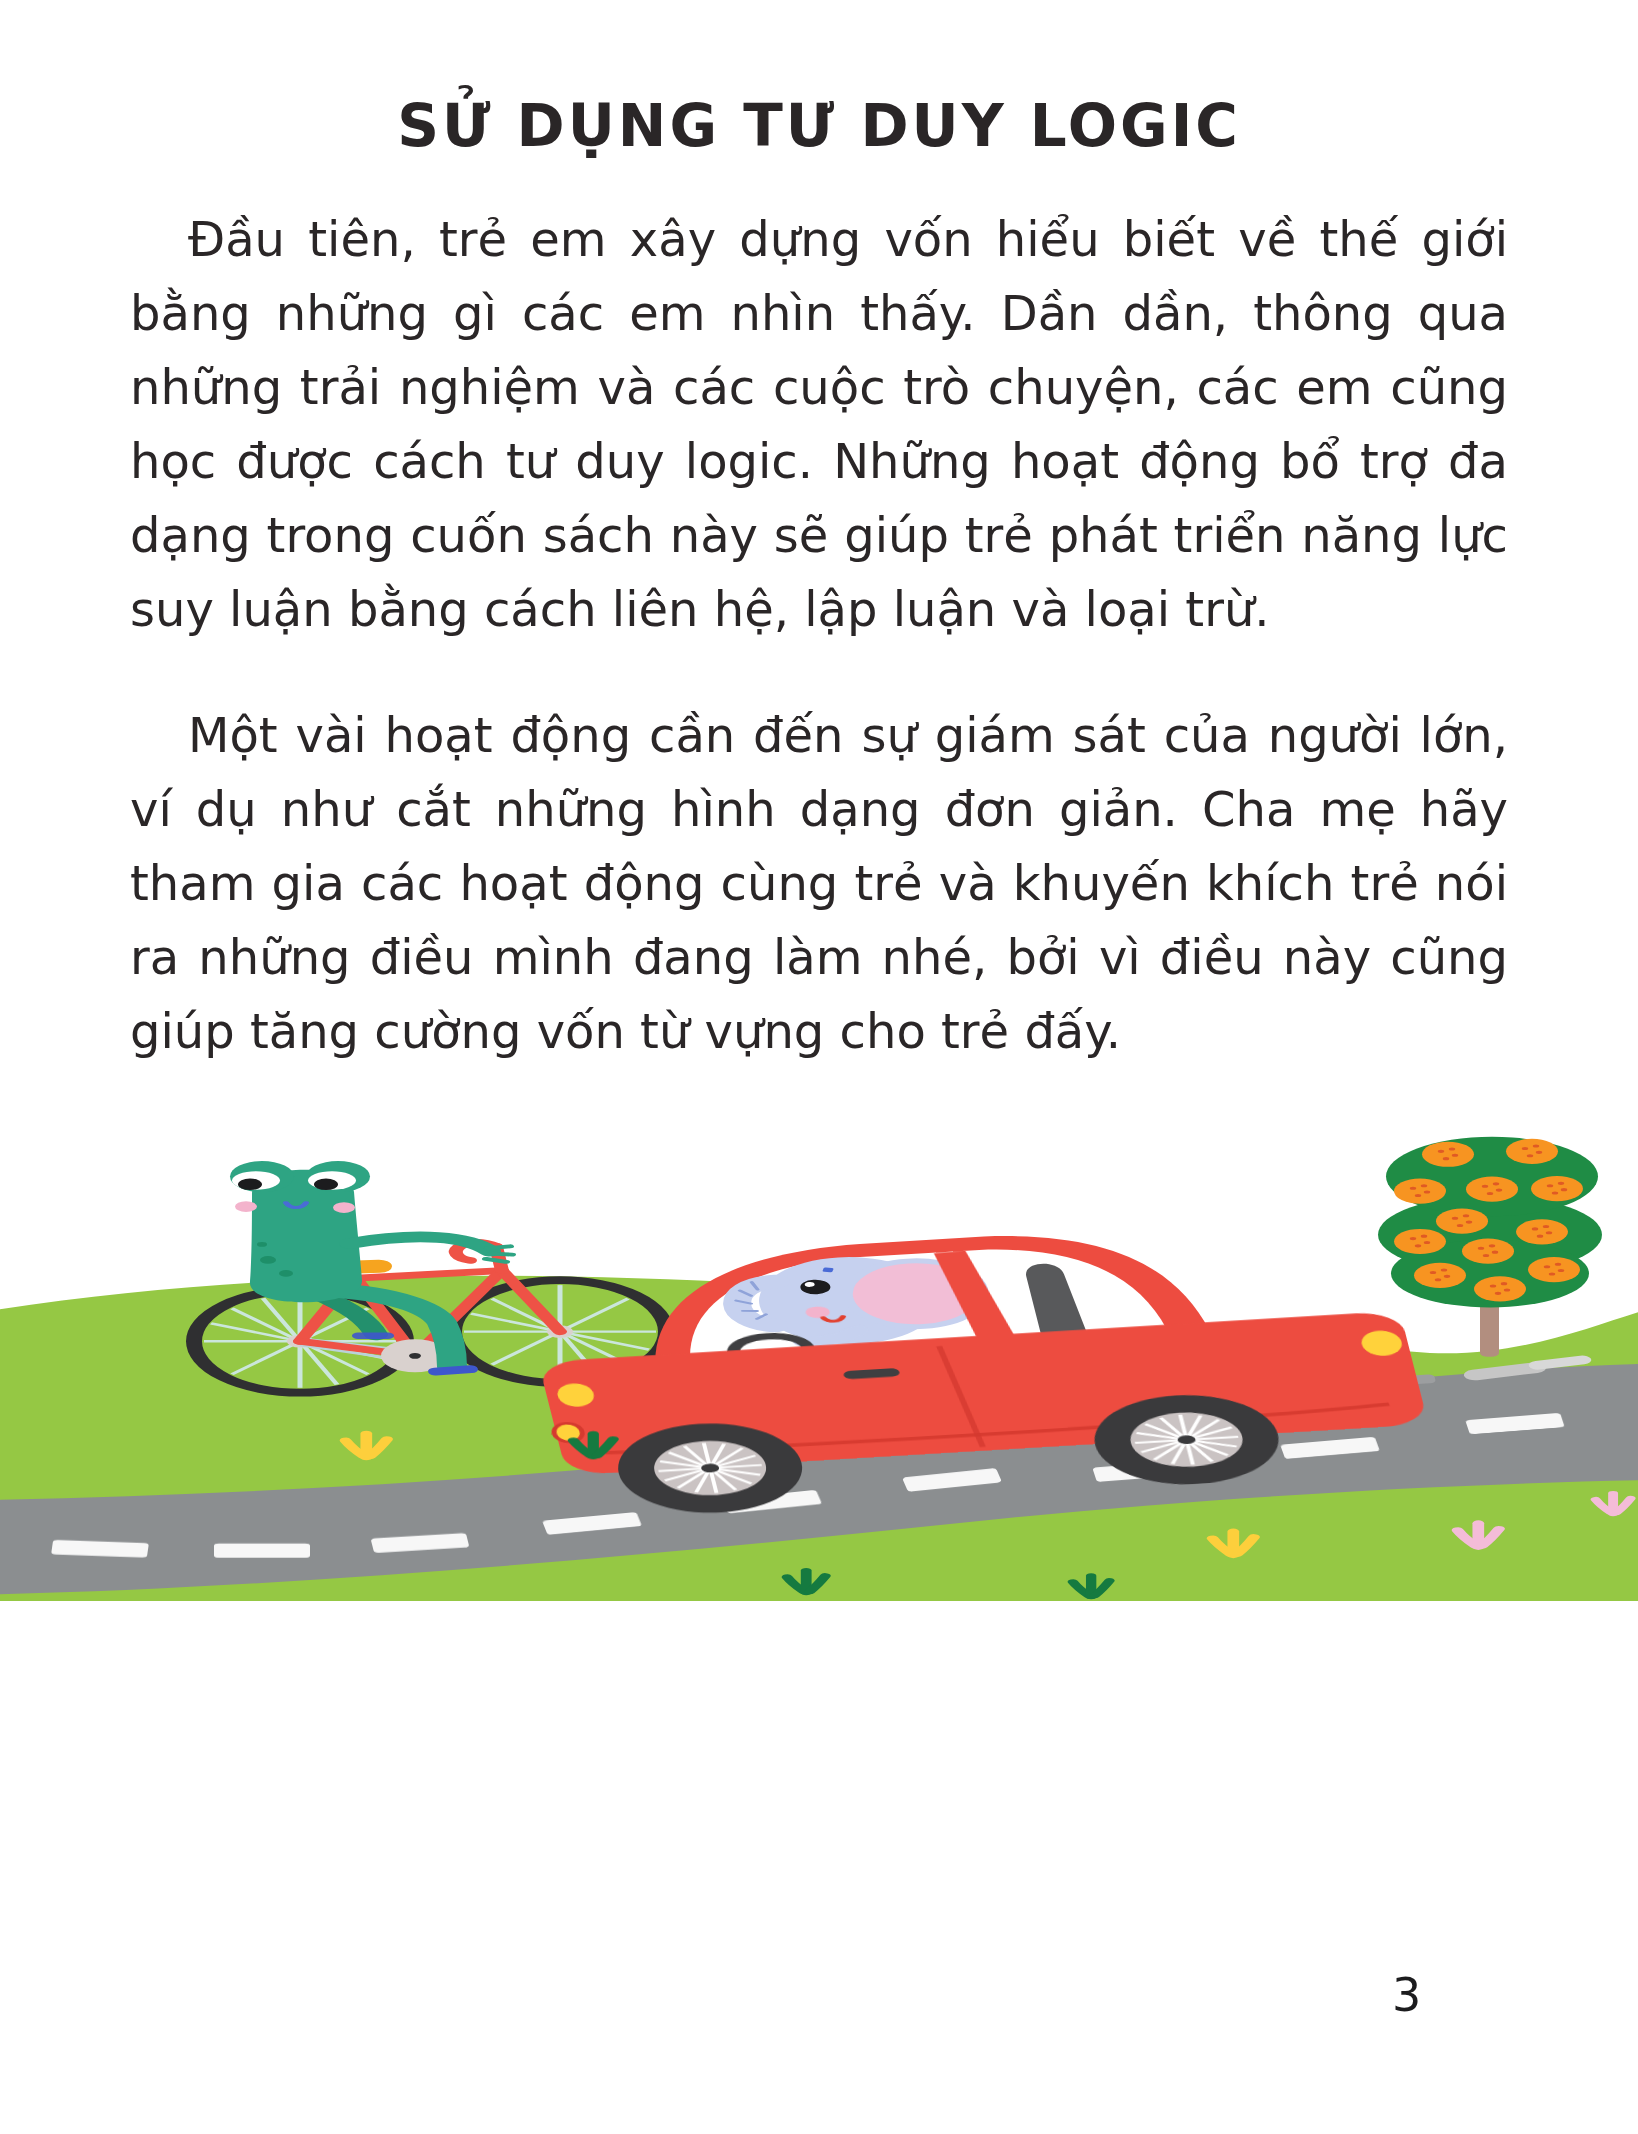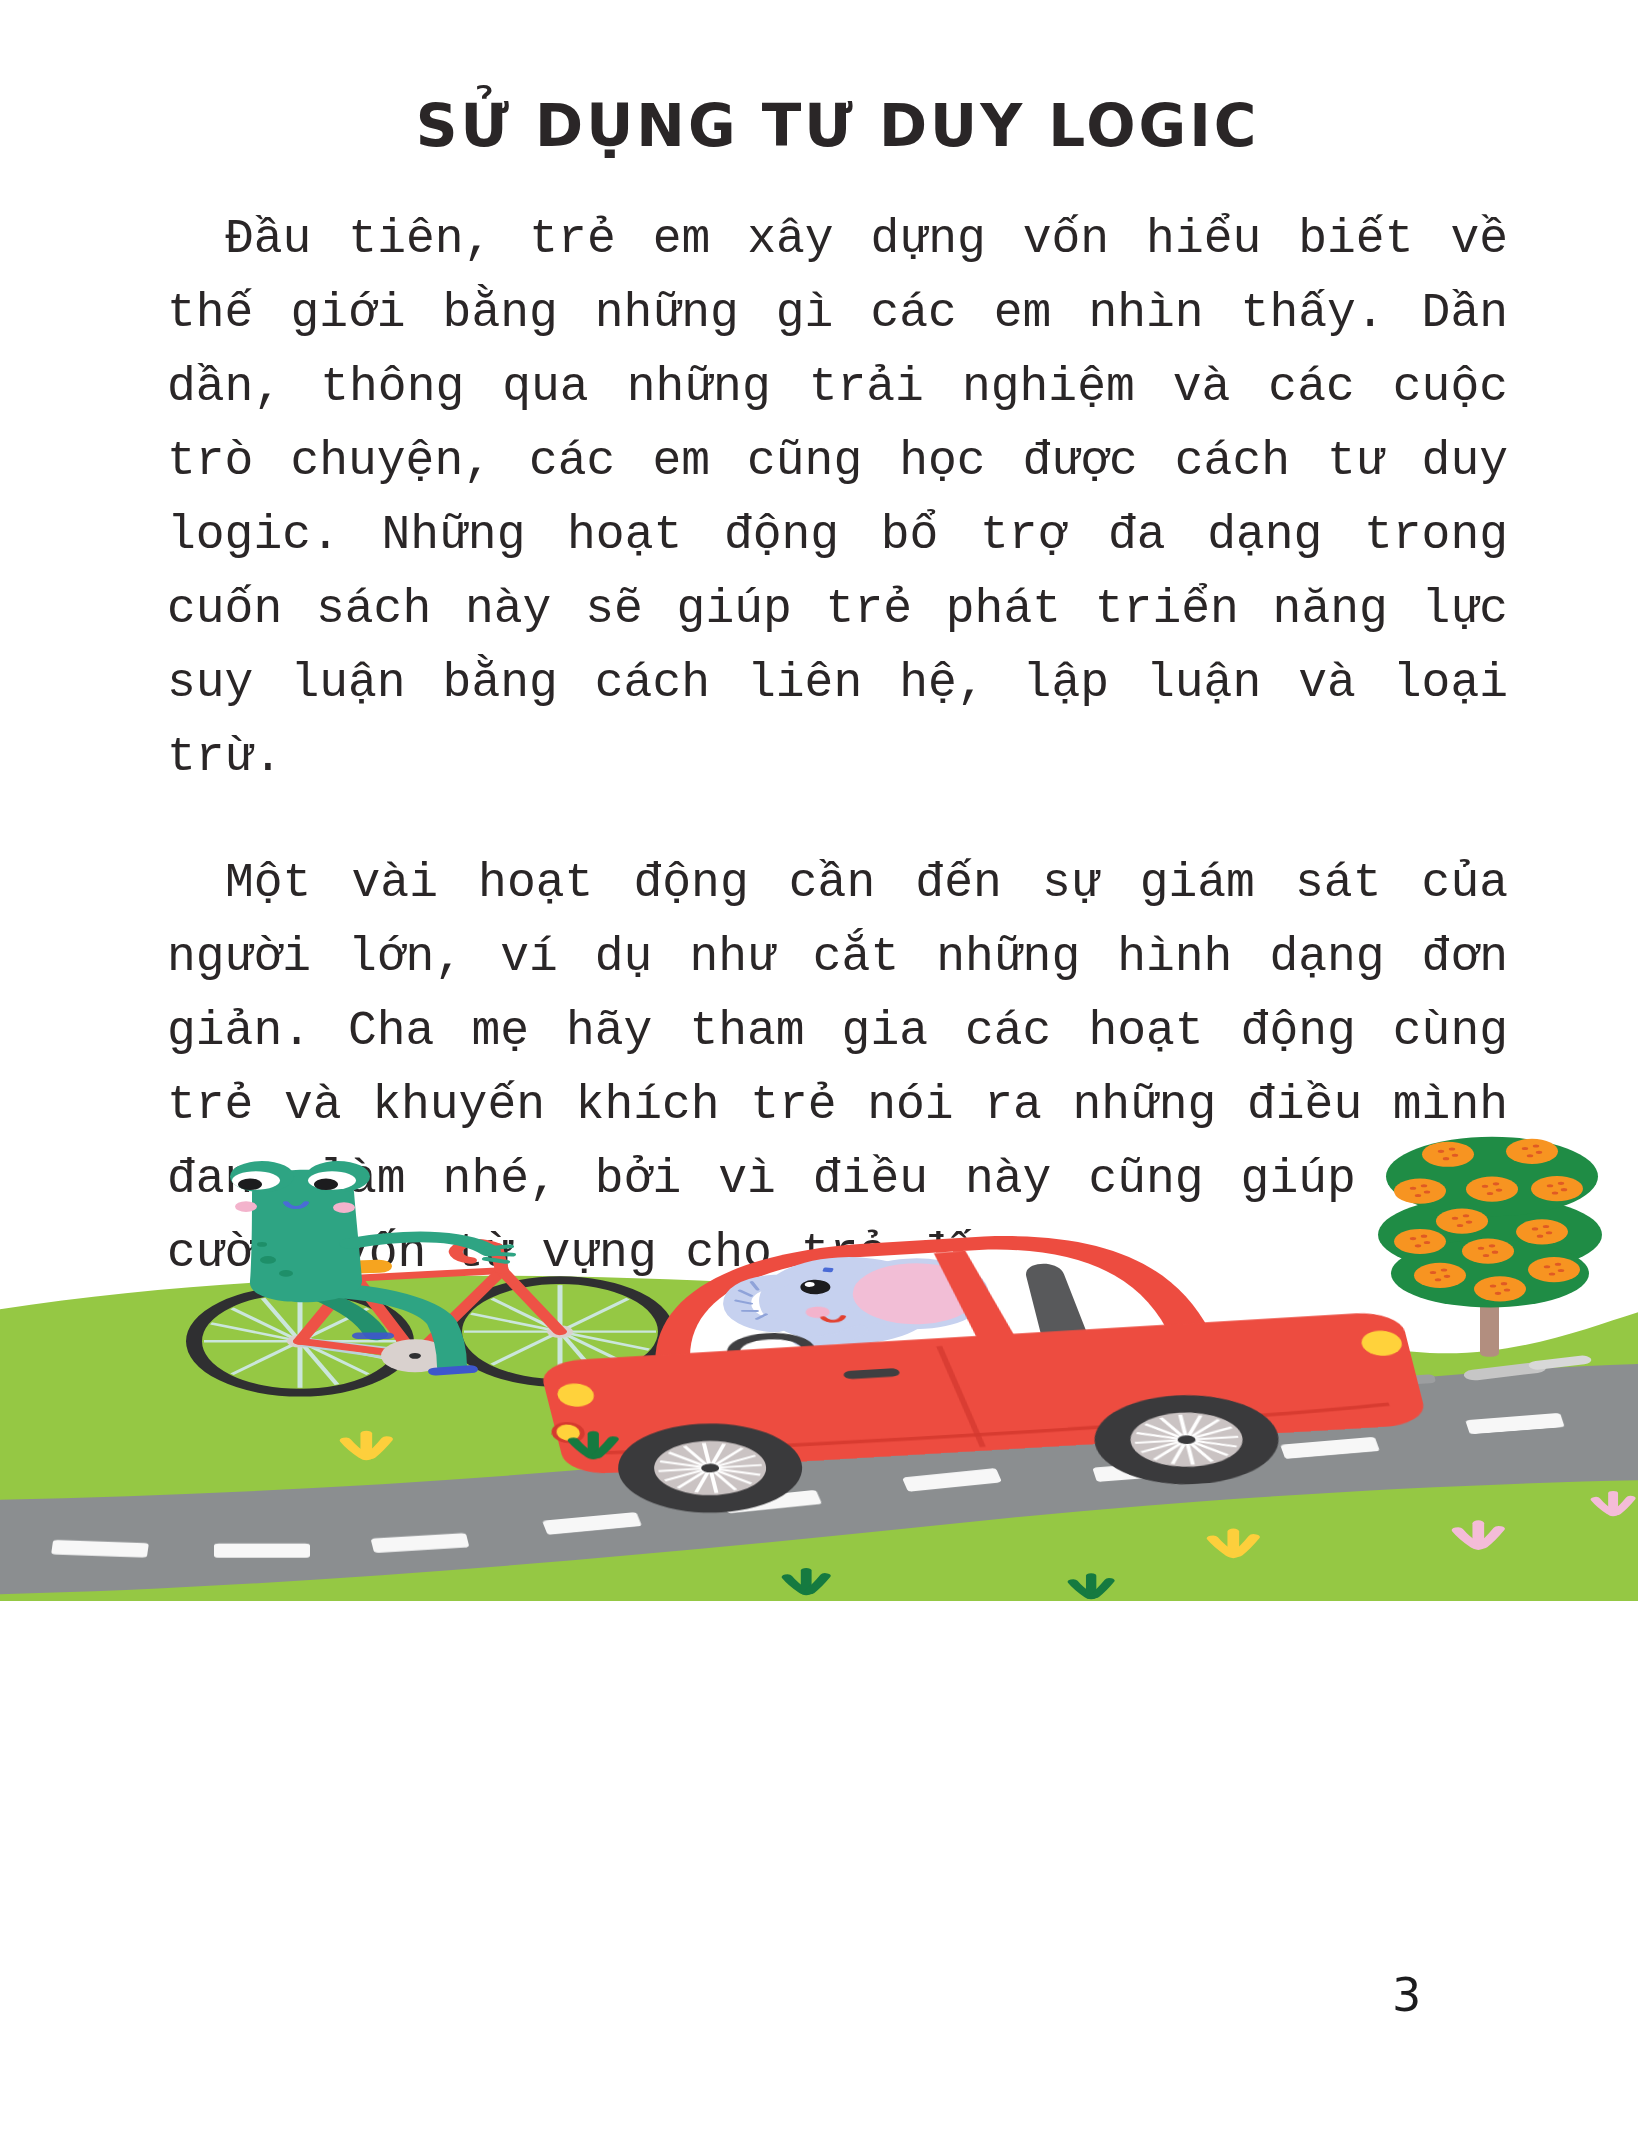--- a/index.html
+++ b/index.html
@@ -2,37 +2,37 @@
 <html style="--c-text: #2a2627; --c-grass: #95c844; --c-road: #8b8e90; --c-dash-white: #ffffff; --c-car-red: #ed4c40; --c-car-red-dark: #d53a2f; --c-wheel-dark: #3a3a3c; --c-wheel-hub: #cac3c3; --c-headlight-yellow: #ffd23b; --c-elephant-blue: #c6d1ef; --c-elephant-ear-pink: #f2bed6; --c-elephant-stripe: #8fa3d9; --c-frog-green: #2ea483; --c-frog-green-dark: #1e8f69; --c-bike-red: #ee5246; --c-seat-yellow: #f6a41f; --c-spoke-light: #cbe6dc; --c-pedal-blue: #3e57cc; --c-crank-gray: #d9d1ce; --c-tree-green: #1f8c45; --c-fruit-orange: #f79421; --c-fruit-dot: #e05a24; --c-trunk-brown: #b28e7f; --c-sprout-yellow: #fdcf3c; --c-sprout-green: #157a40; --c-sprout-pink: #f4bcd8; --c-smoke-gray: #c6c6c6; --c-mouth-blue: #4a6bd6; --c-cheek-pink: #f3b3cc; --c-seat-gray: #58595b; --c-tire-black: #2f2f31;"><head>
 <meta charset="utf-8">
 <style>
   html,body{margin:0;padding:0;}
   body{
     width:1638px;height:2134px;position:relative;overflow:hidden;
     background:#ffffff;
     font-family:"DejaVu Sans","Liberation Sans",sans-serif;
     color:var(--c-text,#2a2627);
   }
-  .page{position:absolute;inset:0;padding-left:37px;}
+  .page{position:absolute;inset:0;}
   .page-title{
     margin:92px 0 0 0;
     text-align:center;
     font-size:58px;
     font-weight:bold;
     letter-spacing:3px;
     color:var(--c-text,#231f20);
   }
   .body-text{
     margin:42px 130px 0 130px;
     font-size:48px;
     line-height:74px;
     text-align:justify;
     color:var(--c-text,#2a2627);
   }
-  .body-text p{margin:0 0 52px 0;text-indent:58px;font-family:Liberation Mono, monospace;}
+  .body-text p{margin:0 0 52px 0;text-indent:58px;}
   .illustration{position:absolute;left:0;top:1100px;width:1638px;height:1034px;}
   .illustration svg{display:block;}
   .page-number{
     position:absolute;left:1392px;top:1968px;
     font-size:46px;color:#1c1c1e;
   }
 </style>
 </head>
 <body>
 

